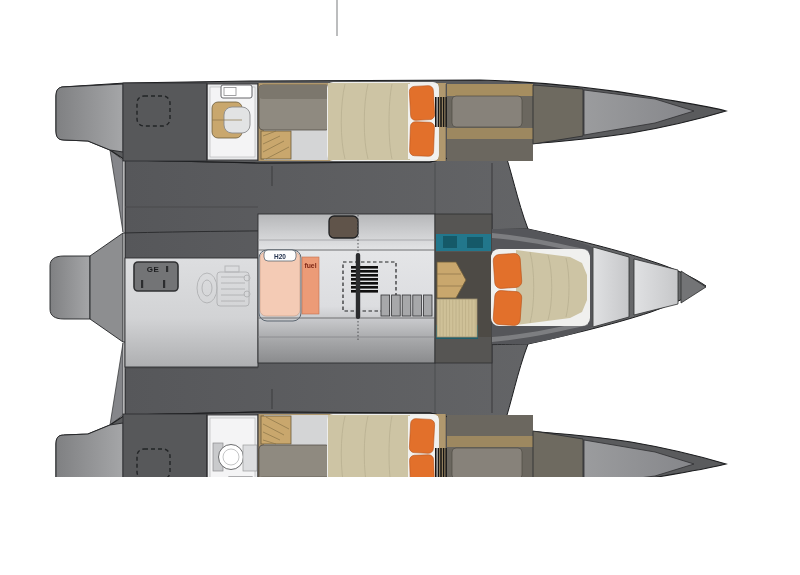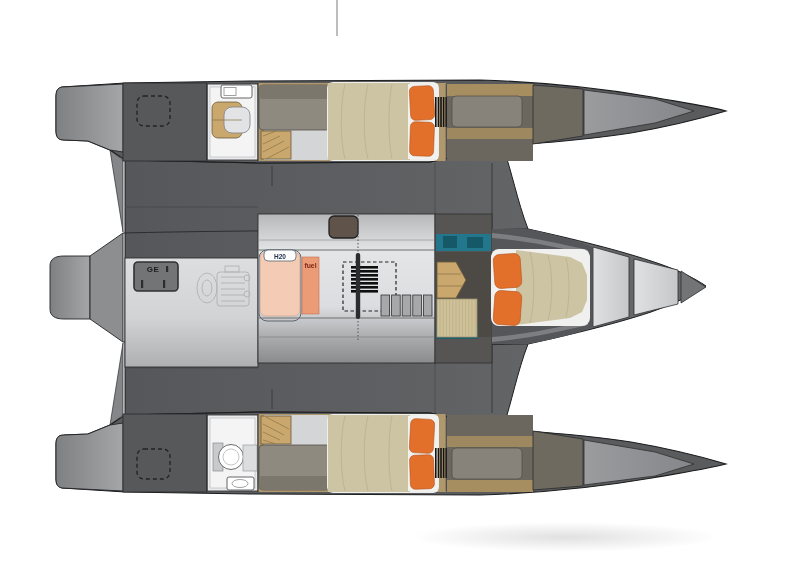--- a/index.html
+++ b/index.html
@@ -1,16 +1,16 @@
 <!DOCTYPE html>
 <html><head>
 <meta charset="utf-8">
 <style>
   html,body{margin:0;padding:0;background:#ffffff;}
-  .canvas{position:relative;width:800px;height:575px;background:#ffffff;overflow:hidden;
+  .canvas{position:relative;width:800px;height:477px;background:#ffffff;overflow:hidden;
           font-family:"Liberation Sans", sans-serif;}
   svg{display:block;}
   text{font-family:"Liberation Sans", sans-serif;}
   .lbl-ge{font-size:8px;font-weight:bold;fill:#1c1d1f;letter-spacing:.5px;}
   .lbl-h2o{font-size:6.5px;font-weight:bold;fill:#23324e;}
   .lbl-fuel{font-size:6.8px;font-weight:bold;fill:#7e2715;}
 </style>
 </head>
 <body>
 

